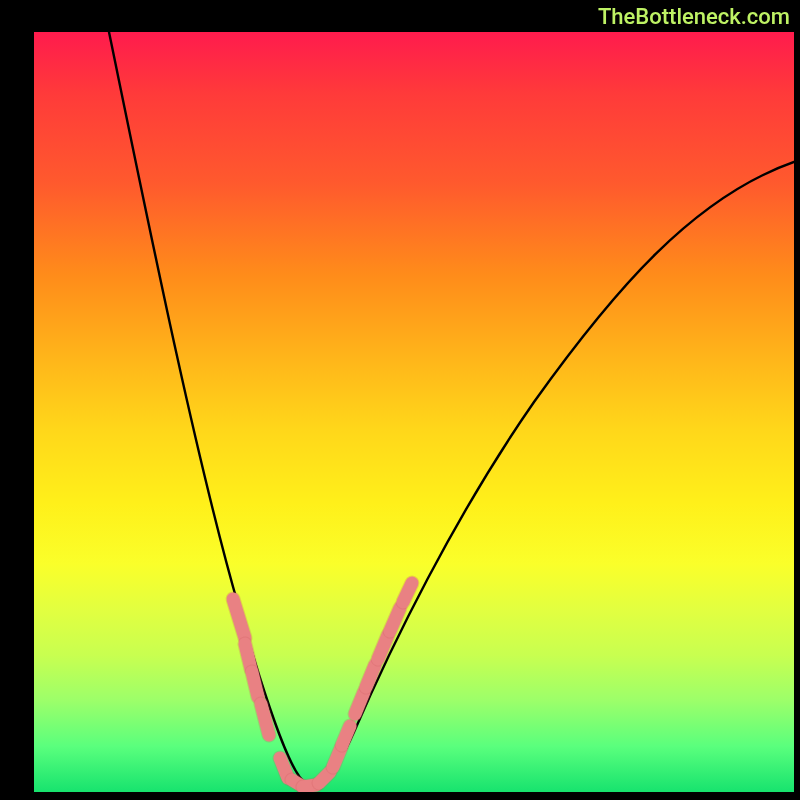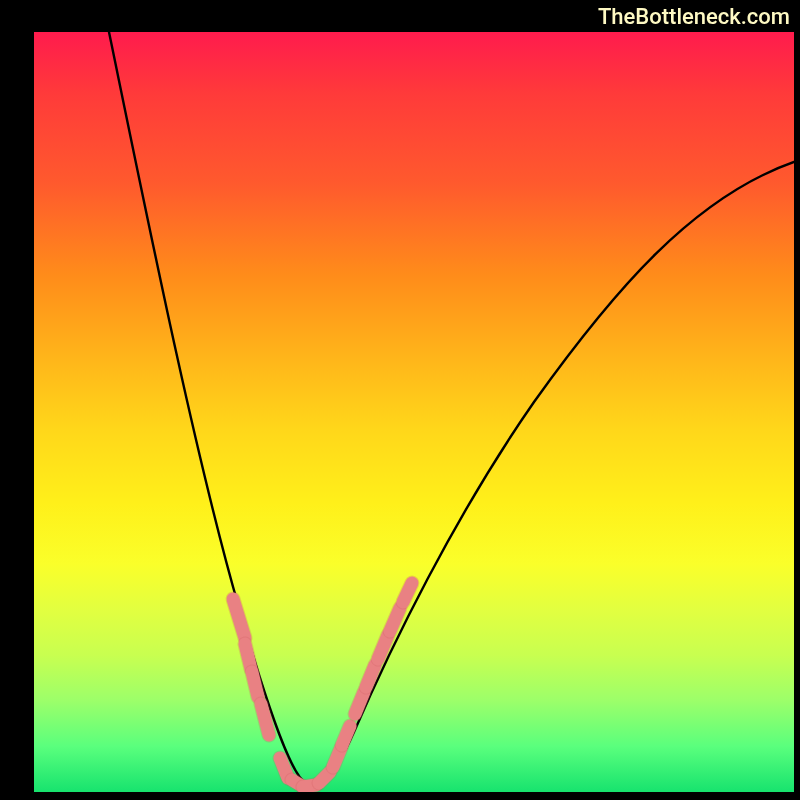--- a/index.html
+++ b/index.html
@@ -14,21 +14,21 @@
   .outer-frame {
     position: relative;
     width: 800px;
     height: 800px;
     background: #000;
   }
   .watermark {
     position: absolute;
     top: 4px;
     right: 10px;
-    color: #fef9c3;
+    color: #bef264;
     font-size: 22px;
     font-weight: 500;
     z-index: 40;
     letter-spacing: 0;
   }
   .plot-area {
     position: absolute;
     left: 34px;
     top: 32px;
     width: 760px;

